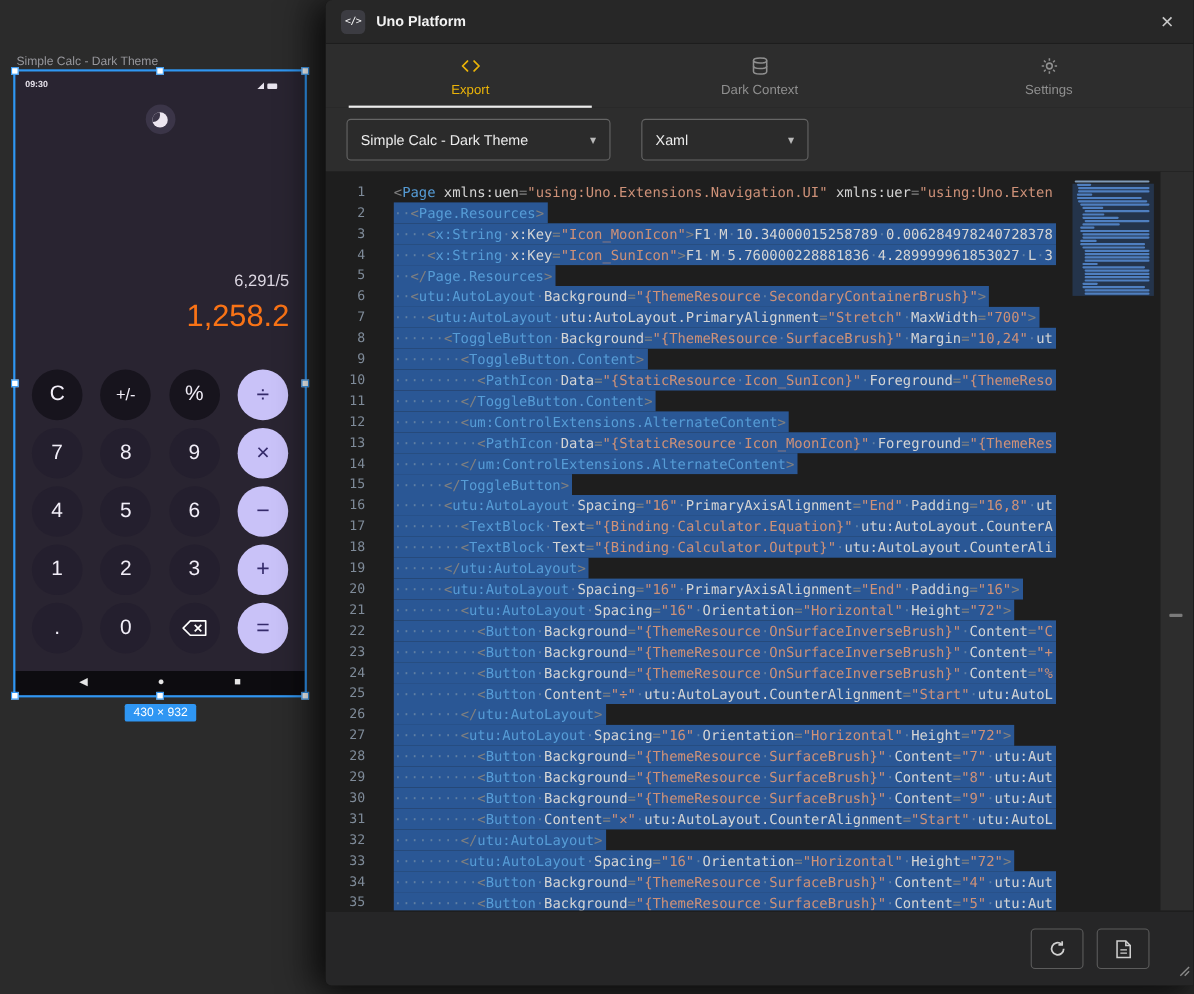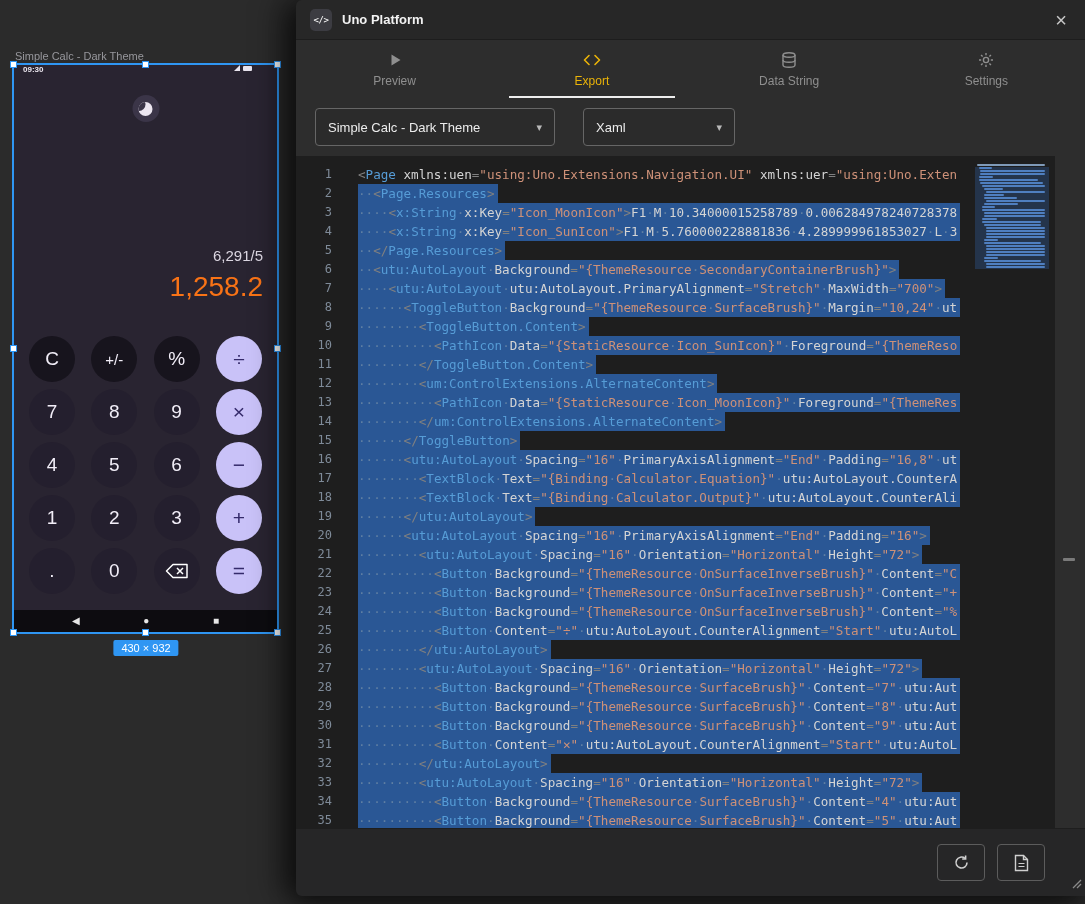--- a/index.html
+++ b/index.html
@@ -3,21 +3,21 @@
 <meta charset="utf-8">
 <style>
   *{box-sizing:border-box;margin:0;padding:0}
   html,body{width:1085px;height:904px;overflow:hidden}
   body{position:relative;background:#2b2b2b;font-family:"Liberation Sans",sans-serif;-webkit-font-smoothing:antialiased}
 
   
   .canvas{position:absolute;inset:0}
   .artboard-label{position:absolute;left:15px;top:50px;font-size:11px;color:#97979c}
   .artboard{position:absolute;left:14px;top:65px;width:263px;height:567px;background:#292431}
-  .statusbar{position:absolute;left:0;top:0;right:16px;height:16px;display:flex;align-items:flex-start;justify-content:space-between;padding:0 9px}
+  .statusbar{position:absolute;left:0;top:0;right:16px;height:16px;display:flex;align-items:flex-end;justify-content:space-between;padding:0 9px}
   .st-time{font-size:8px;color:#eae6ef;font-weight:bold}
   .st-icons{display:flex;align-items:center;gap:3px}
   .sig{width:0;height:0;border-left:6px solid transparent;border-bottom:6px solid #e8e4ee}
   .bat{width:9px;height:5px;background:#e8e4ee;border-radius:1px}
   .theme-toggle{position:absolute;left:50%;top:30px;transform:translateX(-50%);width:27px;height:27px;border-radius:50%;background:#3b3548;display:flex;align-items:center;justify-content:center}
   .moon{width:14px;height:14px;border-radius:50%;background:#ece6f0;position:relative;overflow:hidden}
   .moon::after{content:'';position:absolute;left:-6px;top:-4px;width:13px;height:13px;border-radius:50%;background:#3b3548}
   .equation{position:absolute;right:14px;top:182px;font-size:15px;color:#dcd7e2}
   .output{position:absolute;right:14px;top:206px;font-size:28px;color:#f97316}
   .calc-grid{position:absolute;left:15px;top:271px;width:233px;display:grid;grid-template-columns:repeat(4,46px);justify-content:space-between;row-gap:7px}
@@ -139,28 +139,20 @@
 </div>
 
 <div class="uno-window">
   <div class="titlebar">
     <span class="app-icon">&lt;/&gt;</span>
     <span class="title">Uno Platform</span>
     <span class="close">×</span>
   </div>
 
   <div class="tabbar">
-      <div class="tab">
-        <span class="tab-ic">
-          <svg width="18" height="18" viewBox="0 0 18 18">
-            <polygon points="5.5,3.5 14.5,9 5.5,14.5" fill="currentColor"></polygon>
-          </svg>
-        </span>
-        <span class="tab-lb">Preview</span>
-      </div>
       <div class="tab active">
         <span class="tab-ic">
           <svg width="20" height="18" viewBox="0 0 20 18">
             <g stroke="currentColor" stroke-width="1.6" fill="none" stroke-linecap="round" stroke-linejoin="round">
               <path d="M7 4.5 2.5 9 7 13.5"></path>
               <path d="M13 4.5 17.5 9 13 13.5"></path>
             </g>
           </svg>
         </span>
         <span class="tab-lb">Export</span>
@@ -169,21 +161,21 @@
       <div class="tab">
         <span class="tab-ic">
           <svg width="18" height="18" viewBox="0 0 18 18">
             <g stroke="currentColor" stroke-width="1.4" fill="none">
               <ellipse cx="9" cy="4" rx="6" ry="2.3"></ellipse>
               <path d="M3 4v10c0 1.3 2.7 2.3 6 2.3s6-1 6-2.3V4"></path>
               <path d="M3 9c0 1.3 2.7 2.3 6 2.3s6-1 6-2.3"></path>
             </g>
           </svg>
         </span>
-        <span class="tab-lb">Data String</span>
+        <span class="tab-lb">Dark Context</span>
       </div>
       <div class="tab">
         <span class="tab-ic">
           <svg width="18" height="18" viewBox="0 0 18 18">
             <g stroke="currentColor" stroke-width="1.4" fill="none">
               <circle cx="9" cy="9" r="2.6"></circle>
               <path d="M9 2v2.2M9 13.8V16M2 9h2.2M13.8 9H16M4.05 4.05l1.56 1.56M12.39 12.39l1.56 1.56M13.95 4.05l-1.56 1.56M5.61 12.39l-1.56 1.56"></path>
             </g>
           </svg>
         </span>

